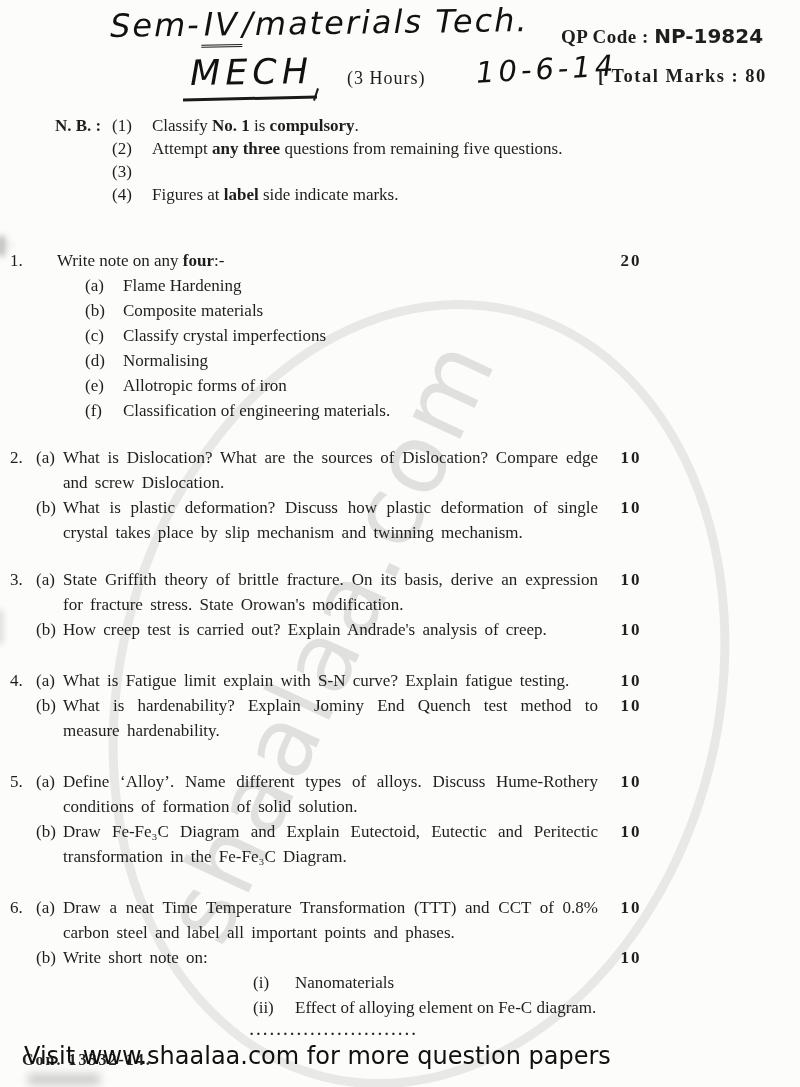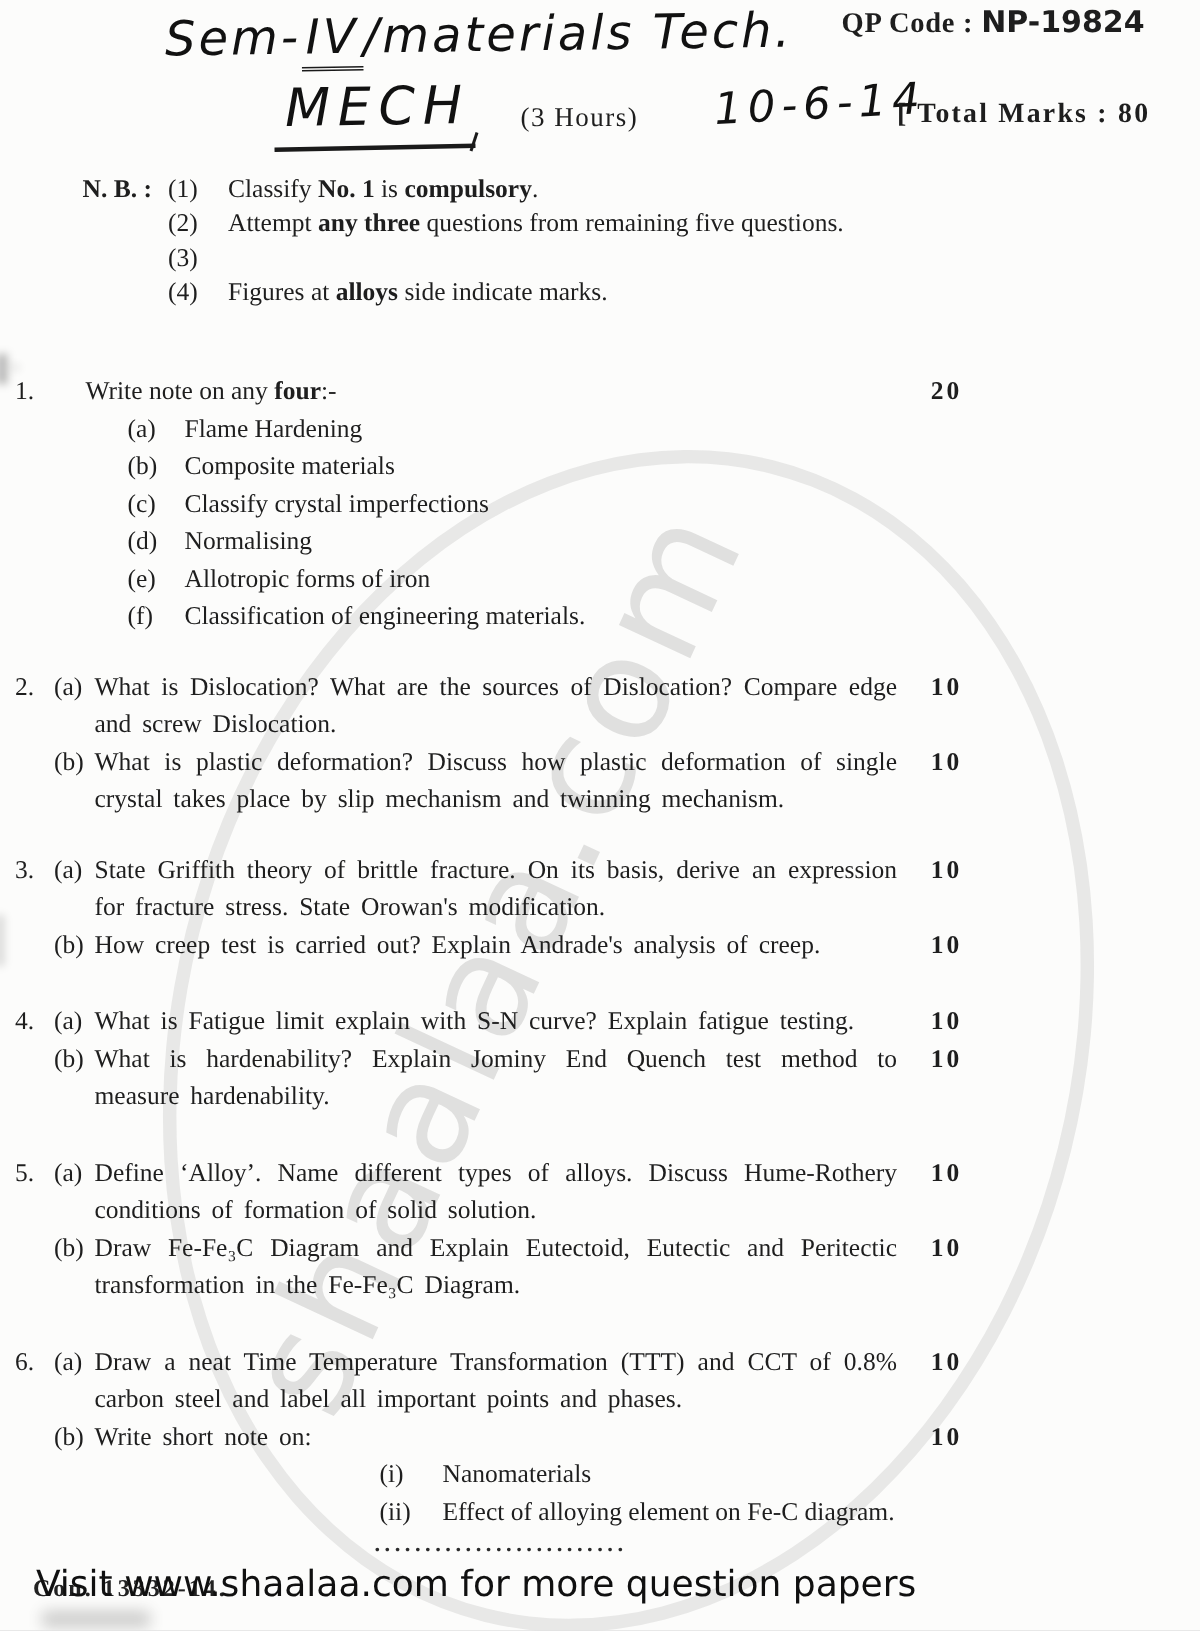--- a/index.html
+++ b/index.html
@@ -33,21 +33,21 @@
   .noise.n2{left:-3px;top:610px;width:6px;height:34px;opacity:.5;}
   .noise.n3{left:28px;top:1074px;width:72px;height:11px;filter:blur(5px);opacity:.7;}
   .noise.n4{left:8px;top:243px;width:5px;height:4px;opacity:.4;}
   
   .hw{font-family:"DejaVu Sans",sans-serif;font-style:italic;color:#111;}
   .hw-title{
     position:absolute;left:110px;top:4px;font-size:32px;letter-spacing:2px;
     transform:rotate(-0.8deg);white-space:nowrap;z-index:1;
   }
   .hw-title .roman{border-bottom:3px double #1a1a1a;padding:0 3px 1px 3px;}
-  .qp-code{position:absolute;left:561px;top:2px;font-size:19px;font-weight:600;
+  .qp-code{position:absolute;left:561px;top:24px;font-size:19px;font-weight:600;
     letter-spacing:.5px;white-space:nowrap;z-index:1;}
   .qp-code .val{font-family:"DejaVu Sans",sans-serif;font-weight:bold;font-size:20px;letter-spacing:0;}
   .hw-branch{position:absolute;left:190px;top:52px;font-size:35px;letter-spacing:5px;z-index:1;
     transform:rotate(-1deg);}
   .branch-underline{position:absolute;left:183px;top:97px;width:134px;height:3px;
     background:#1a1a1a;transform:rotate(-1.2deg);z-index:1;}
   .branch-tick{position:absolute;left:315px;top:88px;width:2px;height:13px;background:#1a1a1a;
     transform:rotate(18deg);z-index:1;}
   .hours{position:absolute;left:347px;top:68px;font-size:18px;letter-spacing:1px;z-index:1;}
   .hw-date{position:absolute;left:476px;top:52px;font-size:29px;letter-spacing:4px;
@@ -123,21 +123,21 @@
           </div>
           <div class="nb-item">
             <span class="nb-num">(2)</span>
             <span class="nb-text"><span>Attempt </span><b>any three</b><span> questions from remaining five questions.</span></span>
           </div>
           <div class="nb-item">
             <span class="nb-num">(3)</span>
           </div>
           <div class="nb-item">
             <span class="nb-num">(4)</span>
-            <span class="nb-text"><span>Figures at </span><b>alloys</b><span> side indicate marks.</span></span>
+            <span class="nb-text"><span>Figures at </span><b>label</b><span> side indicate marks.</span></span>
           </div>
         </div>
     </div>
 
     <div class="questions">
         <div class="question">
           <div class="q-num">1.</div>
           <div class="q-rest">
             <div class="intro-row">
               <div class="intro-text"><span>Write note on any </span><b>four</b><span>:-</span></div>

